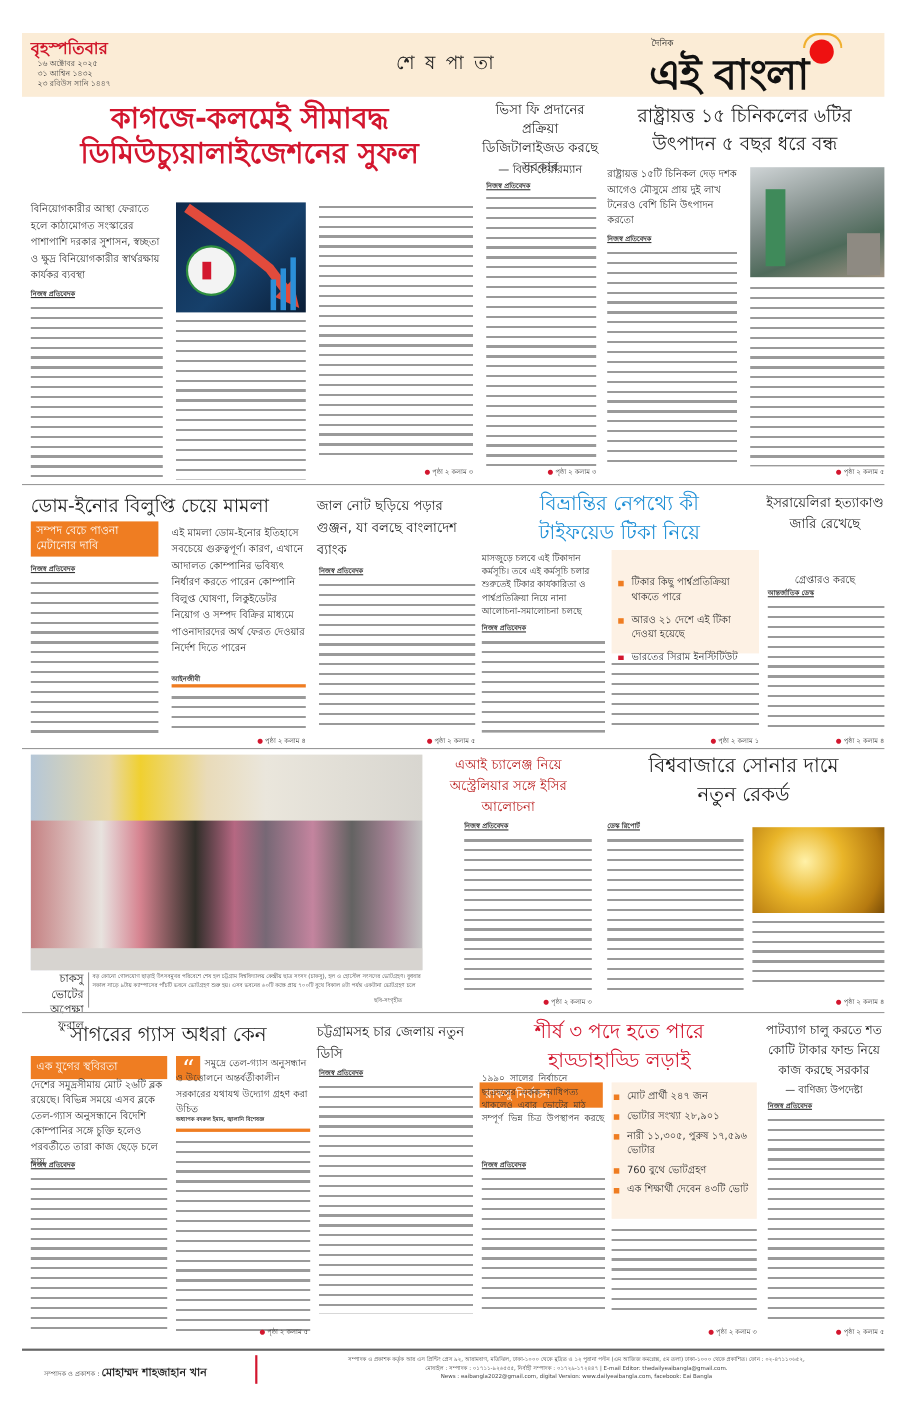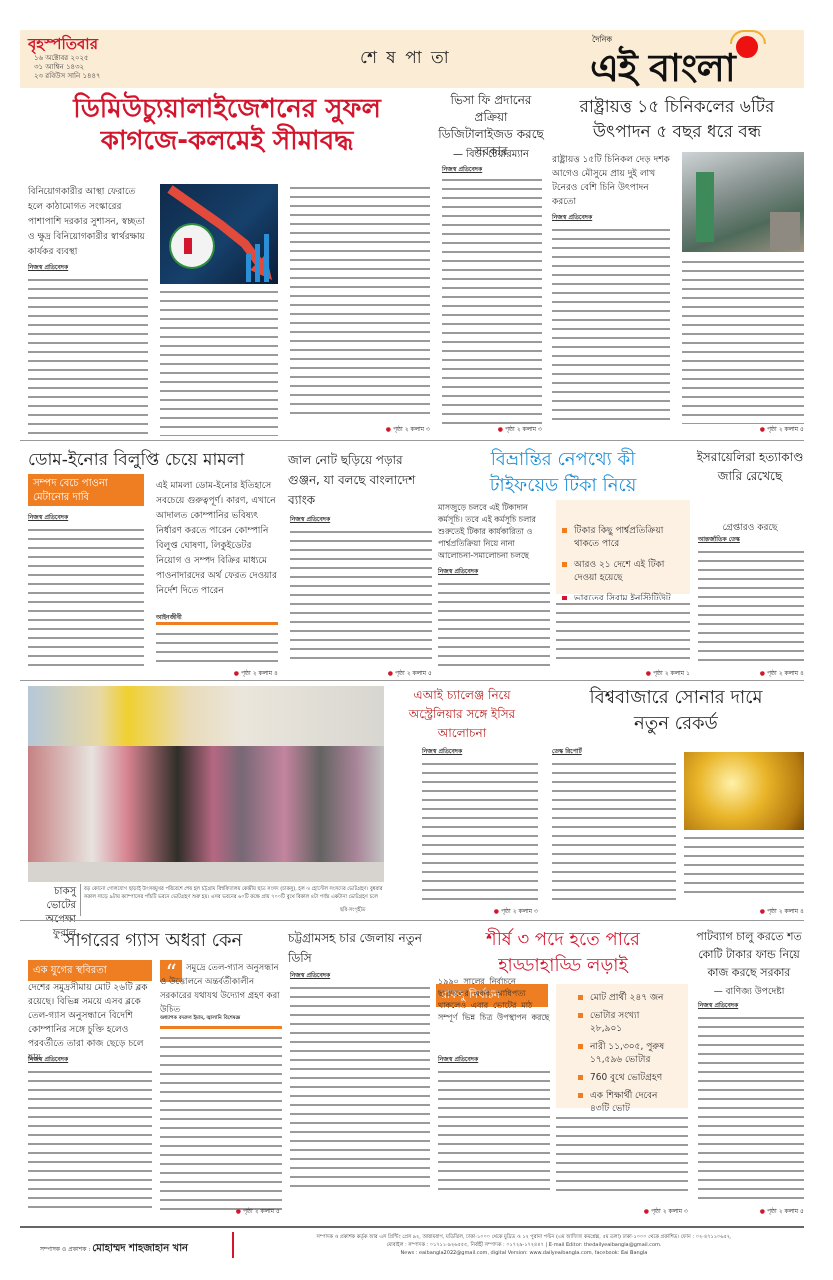--- a/index.html
+++ b/index.html
@@ -37,22 +37,22 @@
 <div class="abs dateline" style="top:52px">১৬ অক্টোবর ২০২৫</div>
 <div class="abs dateline" style="top:61px">৩১ আশ্বিন ১৪৩২</div>
 <div class="abs dateline" style="top:70px">২৩ রবিউস সানি ১৪৪৭</div>
 <div class="abs section">শে ষ পা তা</div>
 <div class="abs sunray"></div>
 <div class="abs sun"></div>
 <div class="abs logo-small">দৈনিক</div>
 <div class="abs logo">এই বাংলা</div>
 
 <div class="abs h-red" style="left:22px;top:92px;width:410px;font-size:26px;line-height:32px;font-weight:bold;">
+  <div>কাগজে-কলমেই সীমাবদ্ধ</div>
   <div>ডিমিউচ্যুয়ালাইজেশনের সুফল</div>
-  <div>কাগজে-কলমেই সীমাবদ্ধ</div>
 </div>
 <div class="abs deck" style="left:28px;top:184px;width:120px;font-size:9px;line-height:15px;">বিনিয়োগকারীর আস্থা ফেরাতে হলে কাঠামোগত সংস্কারের পাশাপাশি দরকার সুশাসন, স্বচ্ছতা ও ক্ষুদ্র বিনিয়োগকারীর স্বার্থরক্ষায় কার্যকর ব্যবস্থা</div>
 <div class="abs byline" style="left:28px;top:262px;">নিজস্ব প্রতিবেদক</div>
 <div class="abs txtblock" style="left:28px;top:276px;width:120px;height:162px;"></div>
 <div class="abs photo" style="left:160px;top:184px;width:118px;height:100px;background:linear-gradient(135deg,#0f2a4a,#16406b 55%,#0a1d36);">
   <svg width="118" height="100">
     <polyline points="10,5 60,40 85,60 100,80" stroke="#e24b3c" stroke-width="9" fill="none"></polyline>
     <polygon points="90,86 112,96 106,70" fill="#e24b3c"></polygon>
     <rect x="86" y="70" width="5" height="28" fill="#2b8fd8"></rect>
       <rect x="95" y="60" width="5" height="38" fill="#2b8fd8"></rect>
@@ -165,21 +165,21 @@
 <div class="abs txtblock" style="left:290px;top:984px;width:140px;height:210px;"></div>
 
 <div class="abs h-red" style="left:436px;top:926px;width:254px;font-size:18px;line-height:26px;">
   <div>শীর্ষ ৩ পদে হতে পারে</div>
   <div>হাড্ডাহাড্ডি লড়াই</div>
 </div>
 <div class="abs orange-bar" style="left:436px;top:984px;width:112px;font-size:11px;">রাকসু নির্বাচন</div>
 <div class="abs deck" style="left:438px;top:976px;width:112px;font-size:8px;line-height:12px;font-family:Liberation Mono, monospace;">১৯৯০ সালের নির্বাচনে ছাত্রদলের একক আধিপত্য থাকলেও এবার ভোটের মাঠ সম্পূর্ণ ভিন্ন চিত্র উপস্থাপন করছে</div>
 <div class="abs byline" style="left:438px;top:1054px;">নিজস্ব প্রতিবেদক</div>
 <div class="abs txtblock" style="left:438px;top:1068px;width:112px;height:128px;"></div>
-<div class="abs bullet-box" style="left:556px;top:984px;width:132px;height:124px;padding:7px 22px;">
+<div class="abs bullet-box" style="left:556px;top:984px;width:132px;height:124px;padding:7px 2px;">
   <div class="bullet" style="margin-bottom:5px;">মোট প্রার্থী ২৪৭ জন</div>
   <div class="bullet" style="margin-bottom:5px;">ভোটার সংখ্যা ২৮,৯০১</div>
   <div class="bullet" style="margin-bottom:5px;">নারী ১১,৩০৫, পুরুষ ১৭,৫৯৬ ভোটার</div>
   <div class="bullet" style="margin-bottom:5px;">760 বুথে ভোটগ্রহণ</div>
   <div class="bullet" style="margin-bottom:5px;">এক শিক্ষার্থী দেবেন ৪৩টি ভোট</div>
 </div>
 <div class="abs txtblock" style="left:556px;top:1114px;width:132px;height:82px;"></div>
 <div class="abs cont" style="left:588px;top:1206px;width:100px;"><span class="dot">●</span> <span>পৃষ্ঠা ২ কলাম ৩</span></div>
 
 <div class="abs" style="left:694px;top:928px;width:110px;text-align:center;font-size:11px;line-height:18px;color:#222;">পাটব্যাগ চালু করতে শত কোটি টাকার ফান্ড নিয়ে কাজ করছে সরকার</div>

